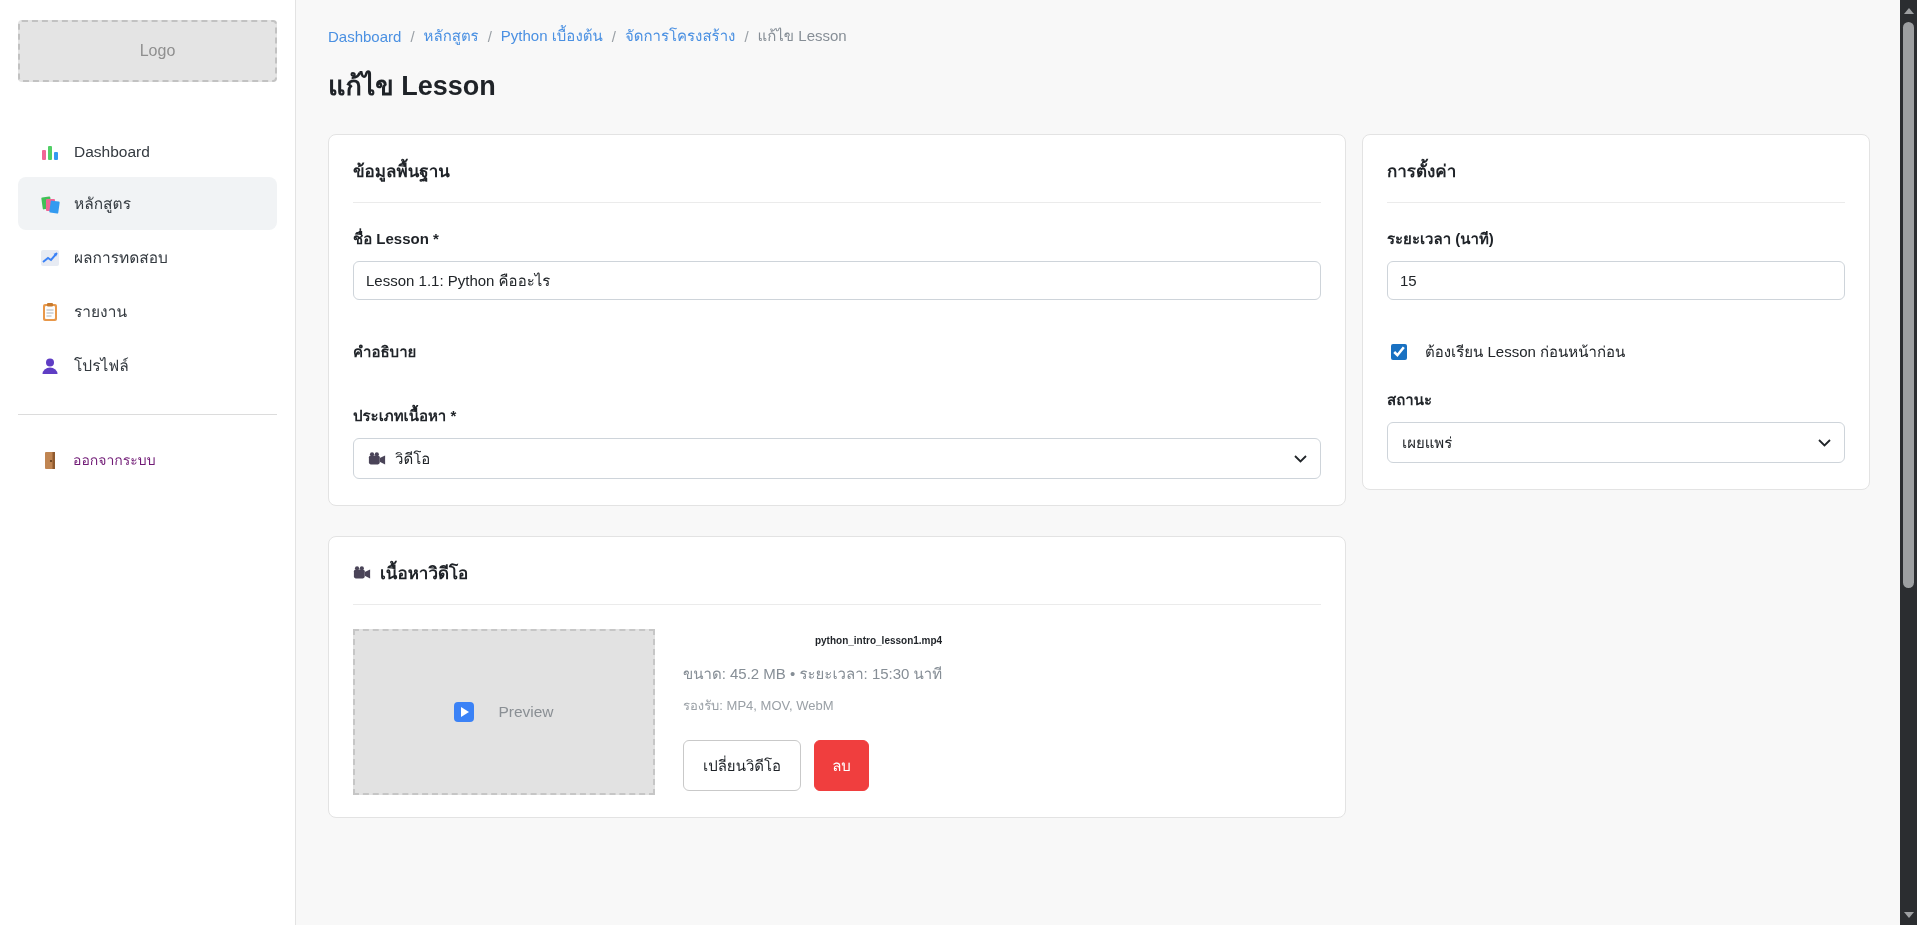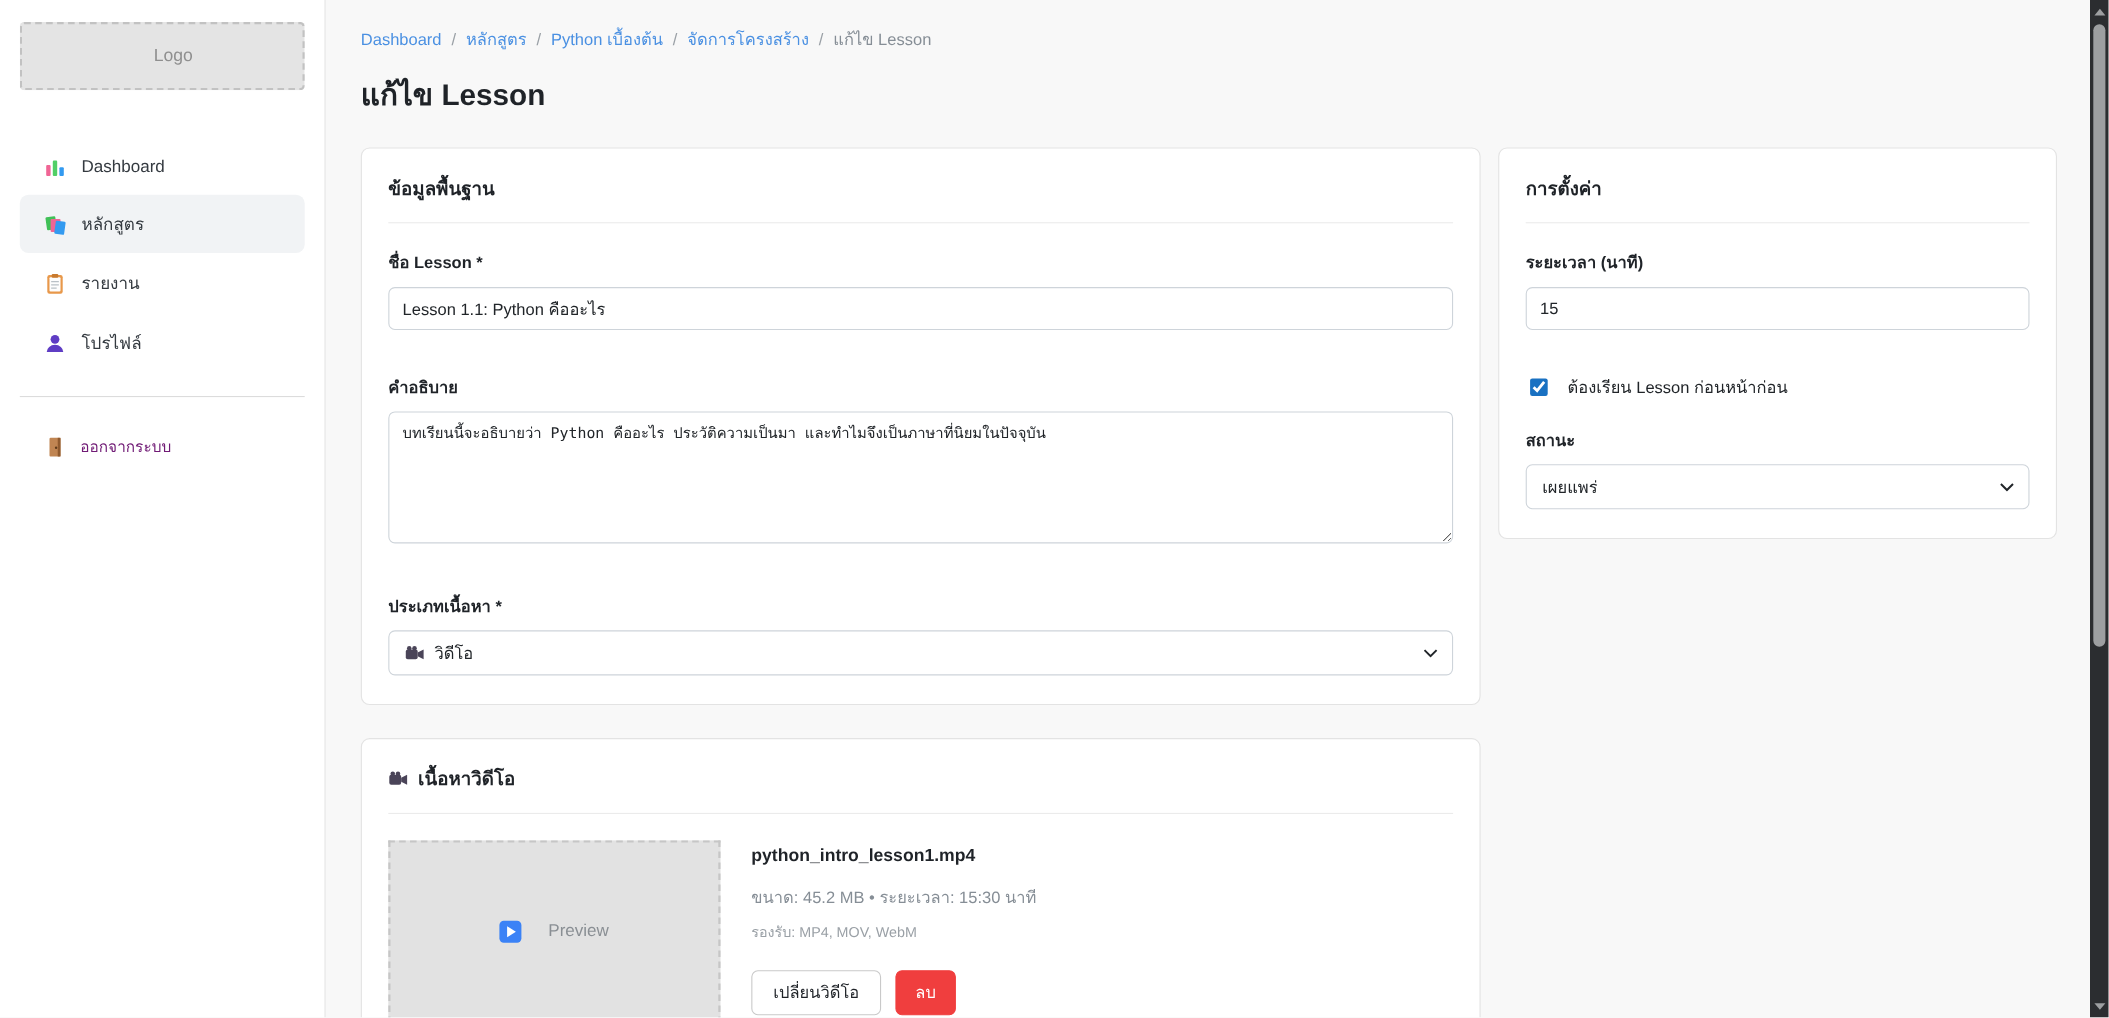--- a/index.html
+++ b/index.html
@@ -97,27 +97,27 @@
   .play-chip {
     width:20px; height:20px; background:#3b82f6; border-radius:4px;
     display:flex; align-items:center; justify-content:center;
   }
   .play-chip .tri {
     width:0; height:0; border-style:solid;
     border-width:5px 0 5px 8px; border-color:transparent transparent transparent #fff;
     margin-left:2px;
   }
   .video-details { padding-top:2px; }
-  .video-filename { font-size:16px; font-weight:bold; color:#1f2328; margin:4px 0 16px; }
+  .video-filename { font-size:10px; font-weight:bold; color:#1f2328; margin:4px 0 16px;text-align:right; }
   .video-meta { font-size:15px; color:#868e96; margin-bottom:9px; }
   .video-supported { font-size:13px; color:#9aa0a6; margin-bottom:24px; }
   .video-buttons { display:flex; gap:13px; }
   .btn {
     font-family:"Liberation Sans", sans-serif; font-size:15px;
-    border-radius:6px; cursor:pointer; padding:7px 19px; line-height:1;
+    border-radius:6px; cursor:pointer; padding:17px 19px; line-height:1;
   }
   .btn-outline { background:#fff; border:1px solid #c9c9c9; color:#1f2328; }
   .btn-danger { background:#f03e3e; border:1px solid #f03e3e; color:#fff; padding:12px 17px; }
 
   
   .scrollbar {
     width:17px; flex:0 0 17px; background:#2b2d30; position:relative;
   }
   .sb-arrow { position:absolute; left:0; width:17px; height:17px; display:flex; align-items:center; justify-content:center; cursor:pointer; }
   .sb-arrow.up { top:2px; }
@@ -146,20 +146,28 @@
       </svg>
       <span>Dashboard</span>
     </div>
     <div class="nav-item active">
       <svg class="nav-icon" viewBox="0 0 20 20">
         <rect x="2" y="3" width="9" height="12" rx="1" fill="#40c057" transform="rotate(-8 6 9)"></rect>
         <rect x="6" y="5" width="9" height="12" rx="1" fill="#f06595"></rect>
         <rect x="10" y="7" width="9" height="12" rx="1" fill="#339af0" transform="rotate(8 14 13)"></rect>
       </svg>
       <span>หลักสูตร</span>
+    </div>
+    <div class="nav-item">
+      <svg class="nav-icon" viewBox="0 0 20 20">
+        <rect x="1" y="2" width="18" height="16" rx="2" fill="#e7ebf3"></rect>
+        <polyline points="3,14 8,10 11,12 17,5" fill="none" stroke="#3b82f6" stroke-width="2"></polyline>
+        <polygon points="17,5 13.5,5.8 16.2,8.5" fill="#3b82f6"></polygon>
+      </svg>
+      <span>ผลการทดสอบ</span>
     </div>
     <div class="nav-item">
       <svg class="nav-icon" viewBox="0 0 20 20">
         <rect x="3" y="2" width="14" height="17" rx="2" fill="#e8984a"></rect>
         <rect x="5" y="4" width="10" height="13" rx="1" fill="#fdfdfd"></rect>
         <rect x="7" y="1" width="6" height="3.5" rx="1" fill="#c87a2e"></rect>
         <line x1="6.5" y1="8" x2="13.5" y2="8" stroke="#b9c0c6" stroke-width="1.2"></line>
         <line x1="6.5" y1="11" x2="13.5" y2="11" stroke="#b9c0c6" stroke-width="1.2"></line>
         <line x1="6.5" y1="14" x2="11.5" y2="14" stroke="#b9c0c6" stroke-width="1.2"></line>
       </svg>
@@ -209,21 +217,20 @@
       <section class="card">
         <div class="card-title">ข้อมูลพื้นฐาน</div>
 
         <div class="field">
           <label class="field-label">ชื่อ Lesson *</label>
           <input class="text-input" type="text" value="Lesson 1.1: Python คืออะไร" style="">
         </div>
 
         <div class="field">
           <label class="field-label">คำอธิบาย</label>
-          <textarea class="textarea" style="">บทเรียนนี้จะอธิบายว่า Python คืออะไร ประวัติความเป็นมา และทำไมจึงเป็นภาษาที่นิยมในปัจจุบัน</textarea>
         </div>
 
         <div class="field">
           <label class="field-label">ประเภทเนื้อหา *</label>
           <div class="fake-select">
             <svg width="18" height="16" viewBox="0 0 20 16">
               <rect x="1" y="4" width="12" height="10" rx="2" fill="#4a4458"></rect>
               <polygon points="13,7 19,4 19,14 13,11" fill="#4a4458"></polygon>
               <circle cx="4.5" cy="2.8" r="2.3" fill="#4a4458"></circle>
               <circle cx="9.8" cy="2.8" r="2.3" fill="#4a4458"></circle>

